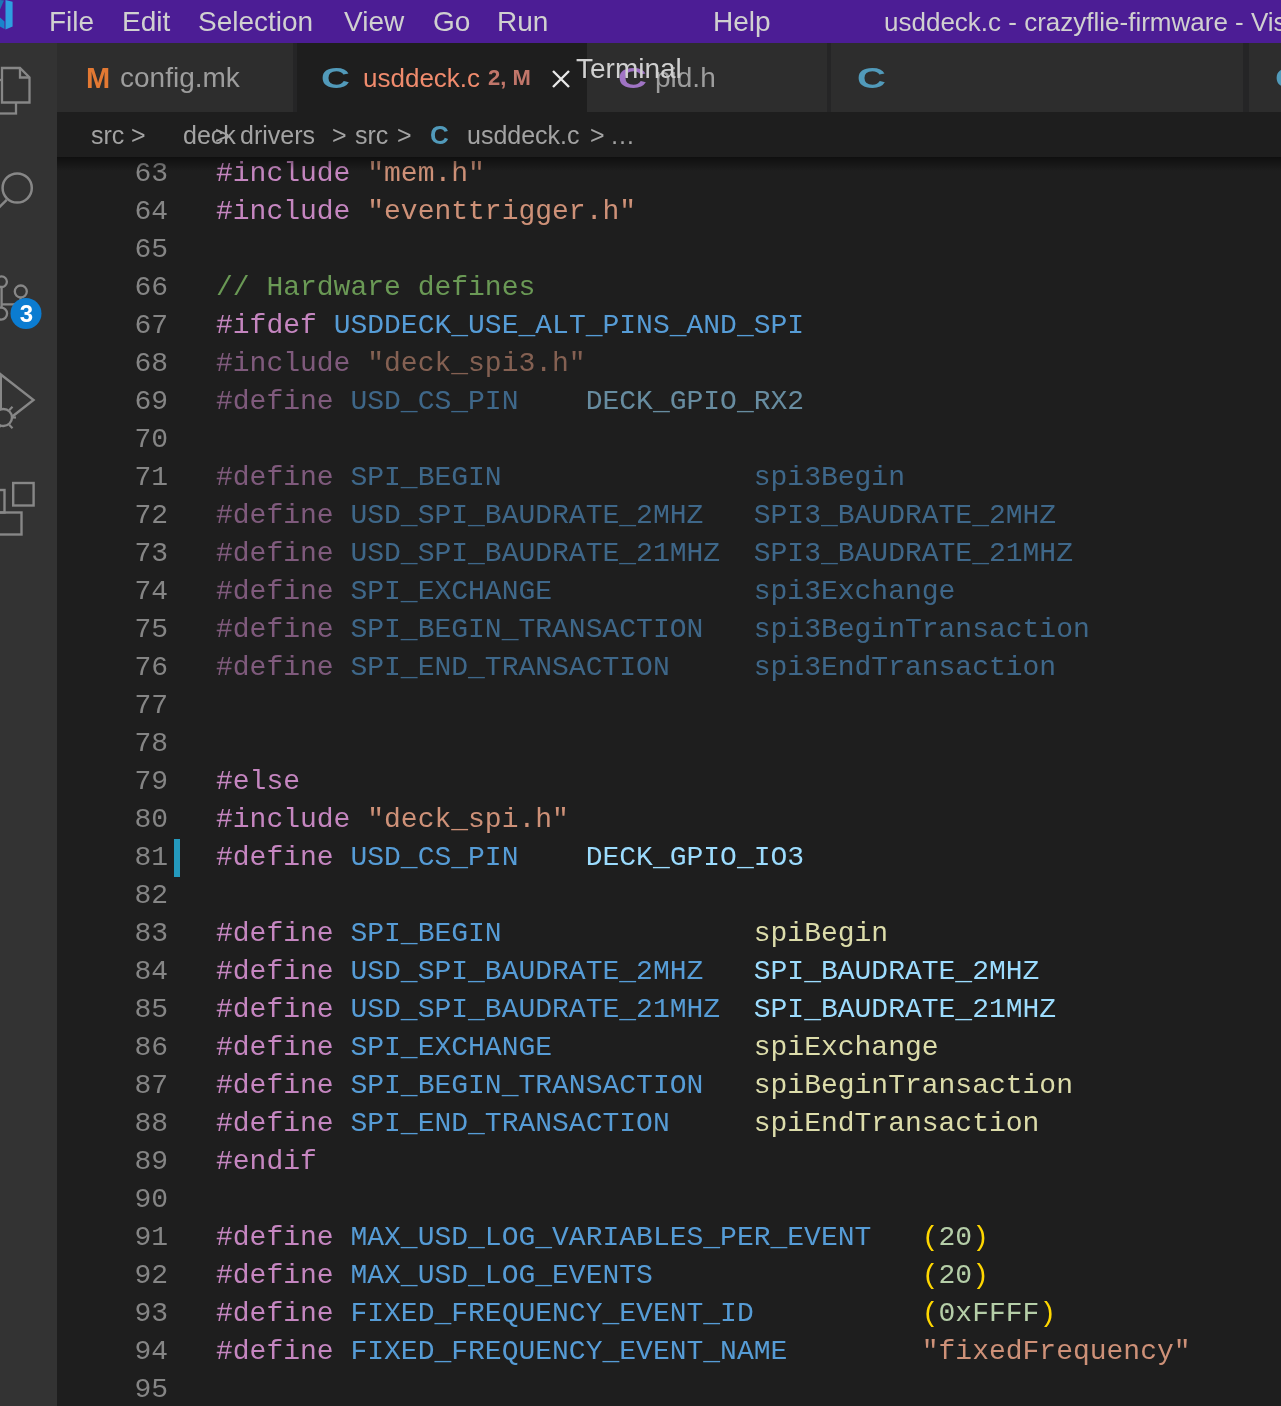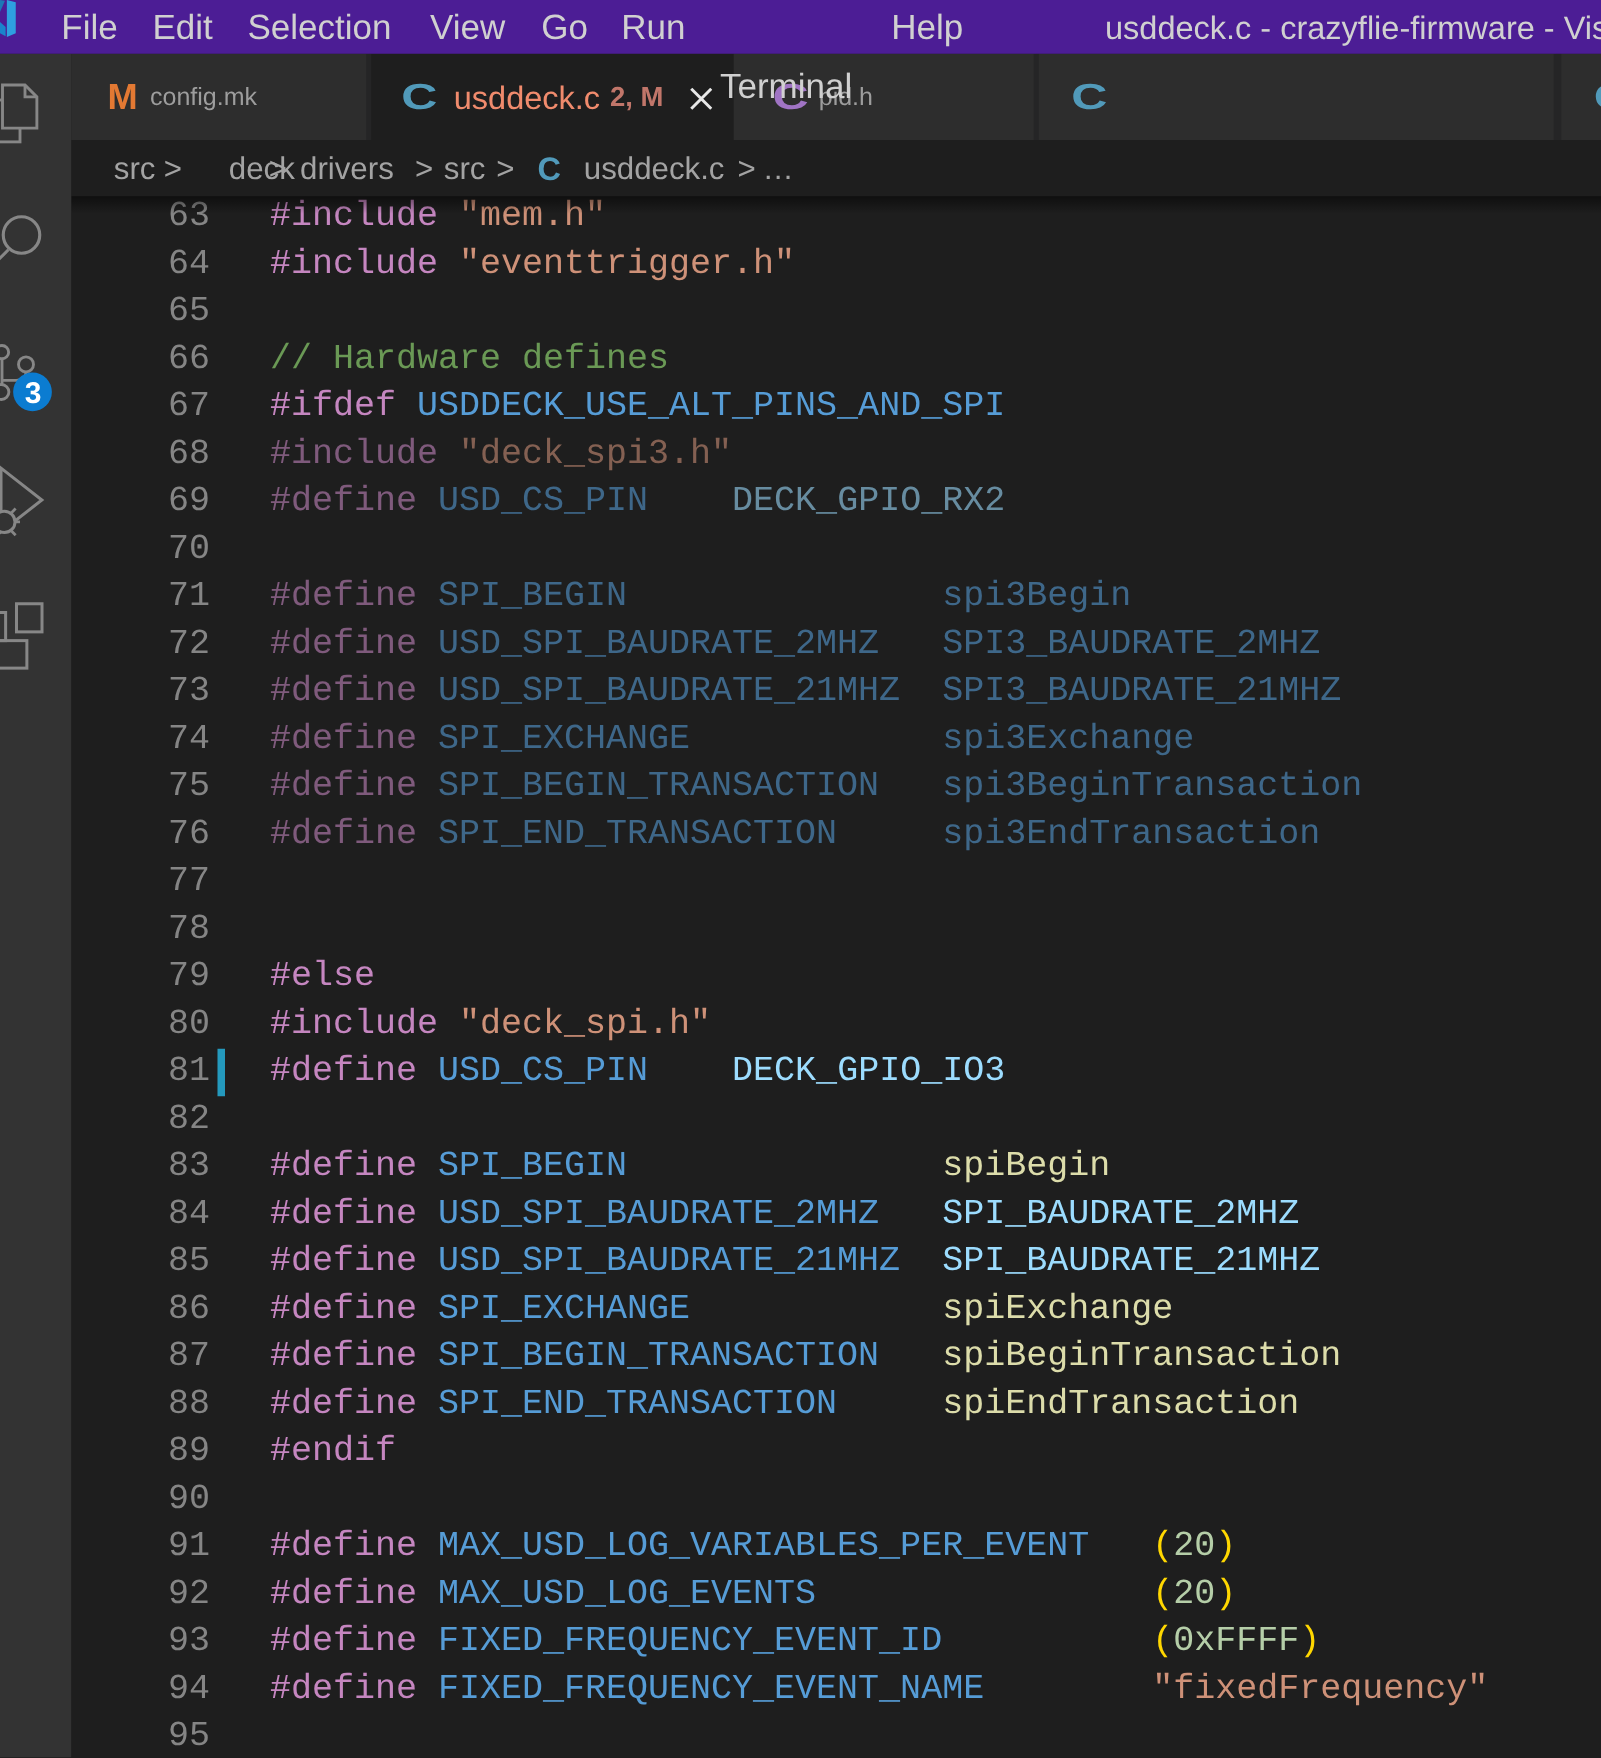--- a/index.html
+++ b/index.html
@@ -12,21 +12,21 @@
 #wintitle { position:absolute; top:0; left:884px; height:43px; line-height:44px; color:#d0d0d0; font-size:26px; white-space:nowrap; }
 
 
 #activitybar { position:absolute; left:0; top:43px; width:57px; height:1363px; background:#333333; z-index:4; }
 #activitybar svg { position:absolute; left:0; overflow:visible; }
 
 
 #tabbar { position:absolute; left:57px; top:43px; width:1224px; height:69px; background:#252526; z-index:3; }
 .tab { position:absolute; top:0; height:69px; background:#2d2d2d; }
 .tab .ticon { position:absolute; top:0; height:69px; line-height:70px; font-size:29px; font-weight:bold; }
-.tab .tlabel { position:absolute; top:0; height:69px; line-height:70px; font-size:20px; color:#9d9d9d; white-space:nowrap; }
+.tab .tlabel { position:absolute; top:0; height:69px; line-height:70px; font-size:28px; color:#9d9d9d; white-space:nowrap; }
 .cic { display:inline-block; transform:scaleX(1.38); transform-origin:0 50%; }
 
 
 #breadcrumbs { position:absolute; left:57px; top:112px; width:1224px; height:45px; background:#1e1e1e; z-index:2; }
 .bc { position:absolute; top:0; height:45px; line-height:46px; font-size:25px; color:#a3a3a3; white-space:nowrap; }
 
 
 #editor { position:absolute; left:57px; top:157px; width:1224px; height:1249px; background:#1e1e1e; overflow:hidden; }
 #topshadow { position:absolute; left:57px; top:157px; width:1224px; height:14px; background:linear-gradient(to bottom, rgba(0,0,0,0.5), rgba(0,0,0,0)); z-index:2; }
 

